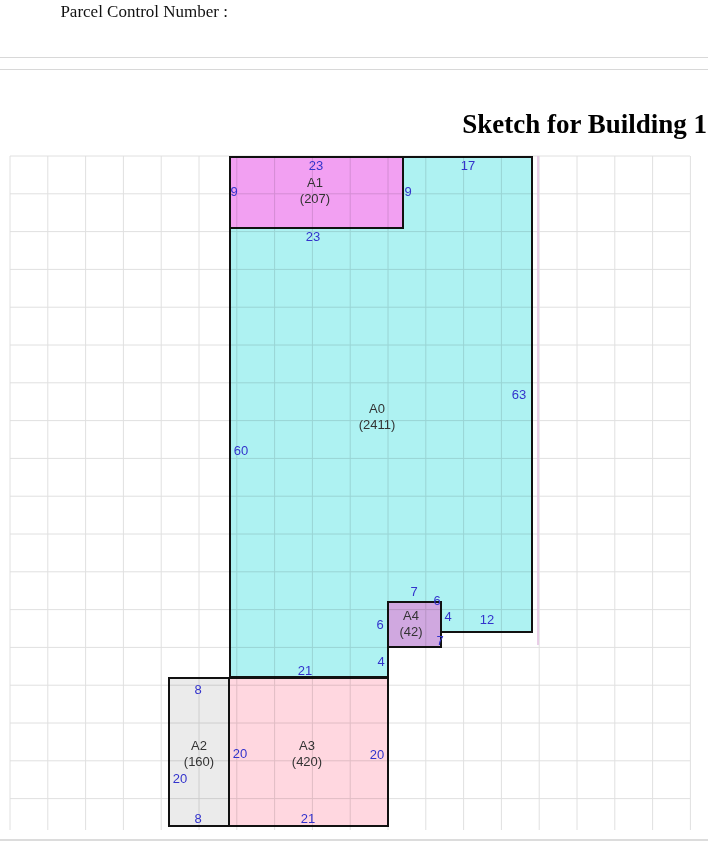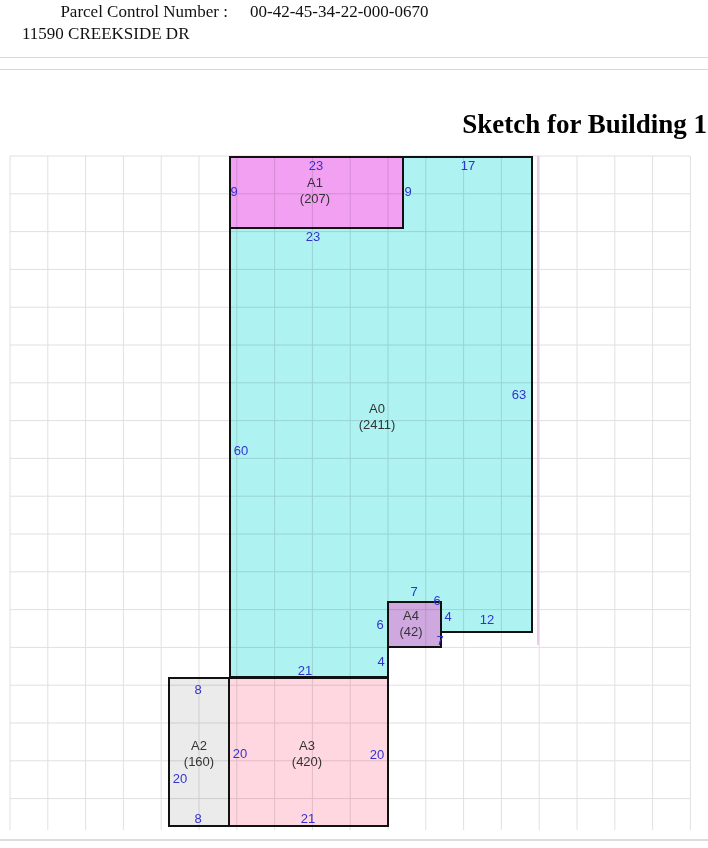--- a/index.html
+++ b/index.html
@@ -19,24 +19,22 @@
   .area-label{fill:#333333;font-size:13px;}
   .gridline{stroke:#e0e0e0;stroke-width:1;}
   #gridlayer{mix-blend-mode:multiply;}
 </style>
 </head>
 <body>
 
 <div class="header">
   <div class="hrow">
     <div class="hlabel">Parcel Control Number :</div>
-    <div class="hvalue">00-42-45-34-22-000-0670</div>
   </div>
   <div class="hrow">
-    <div class="hvalue">11590 CREEKSIDE DR</div>
   </div>
 </div>
 
 <div class="sep" style="top:57px"></div>
 <div class="sep" style="top:69px"></div>
 
 <div class="title">Sketch for Building 1</div>
 
 <svg id="sketch" width="708" height="848" viewBox="0 0 708 848">
   <g id="shapes">

